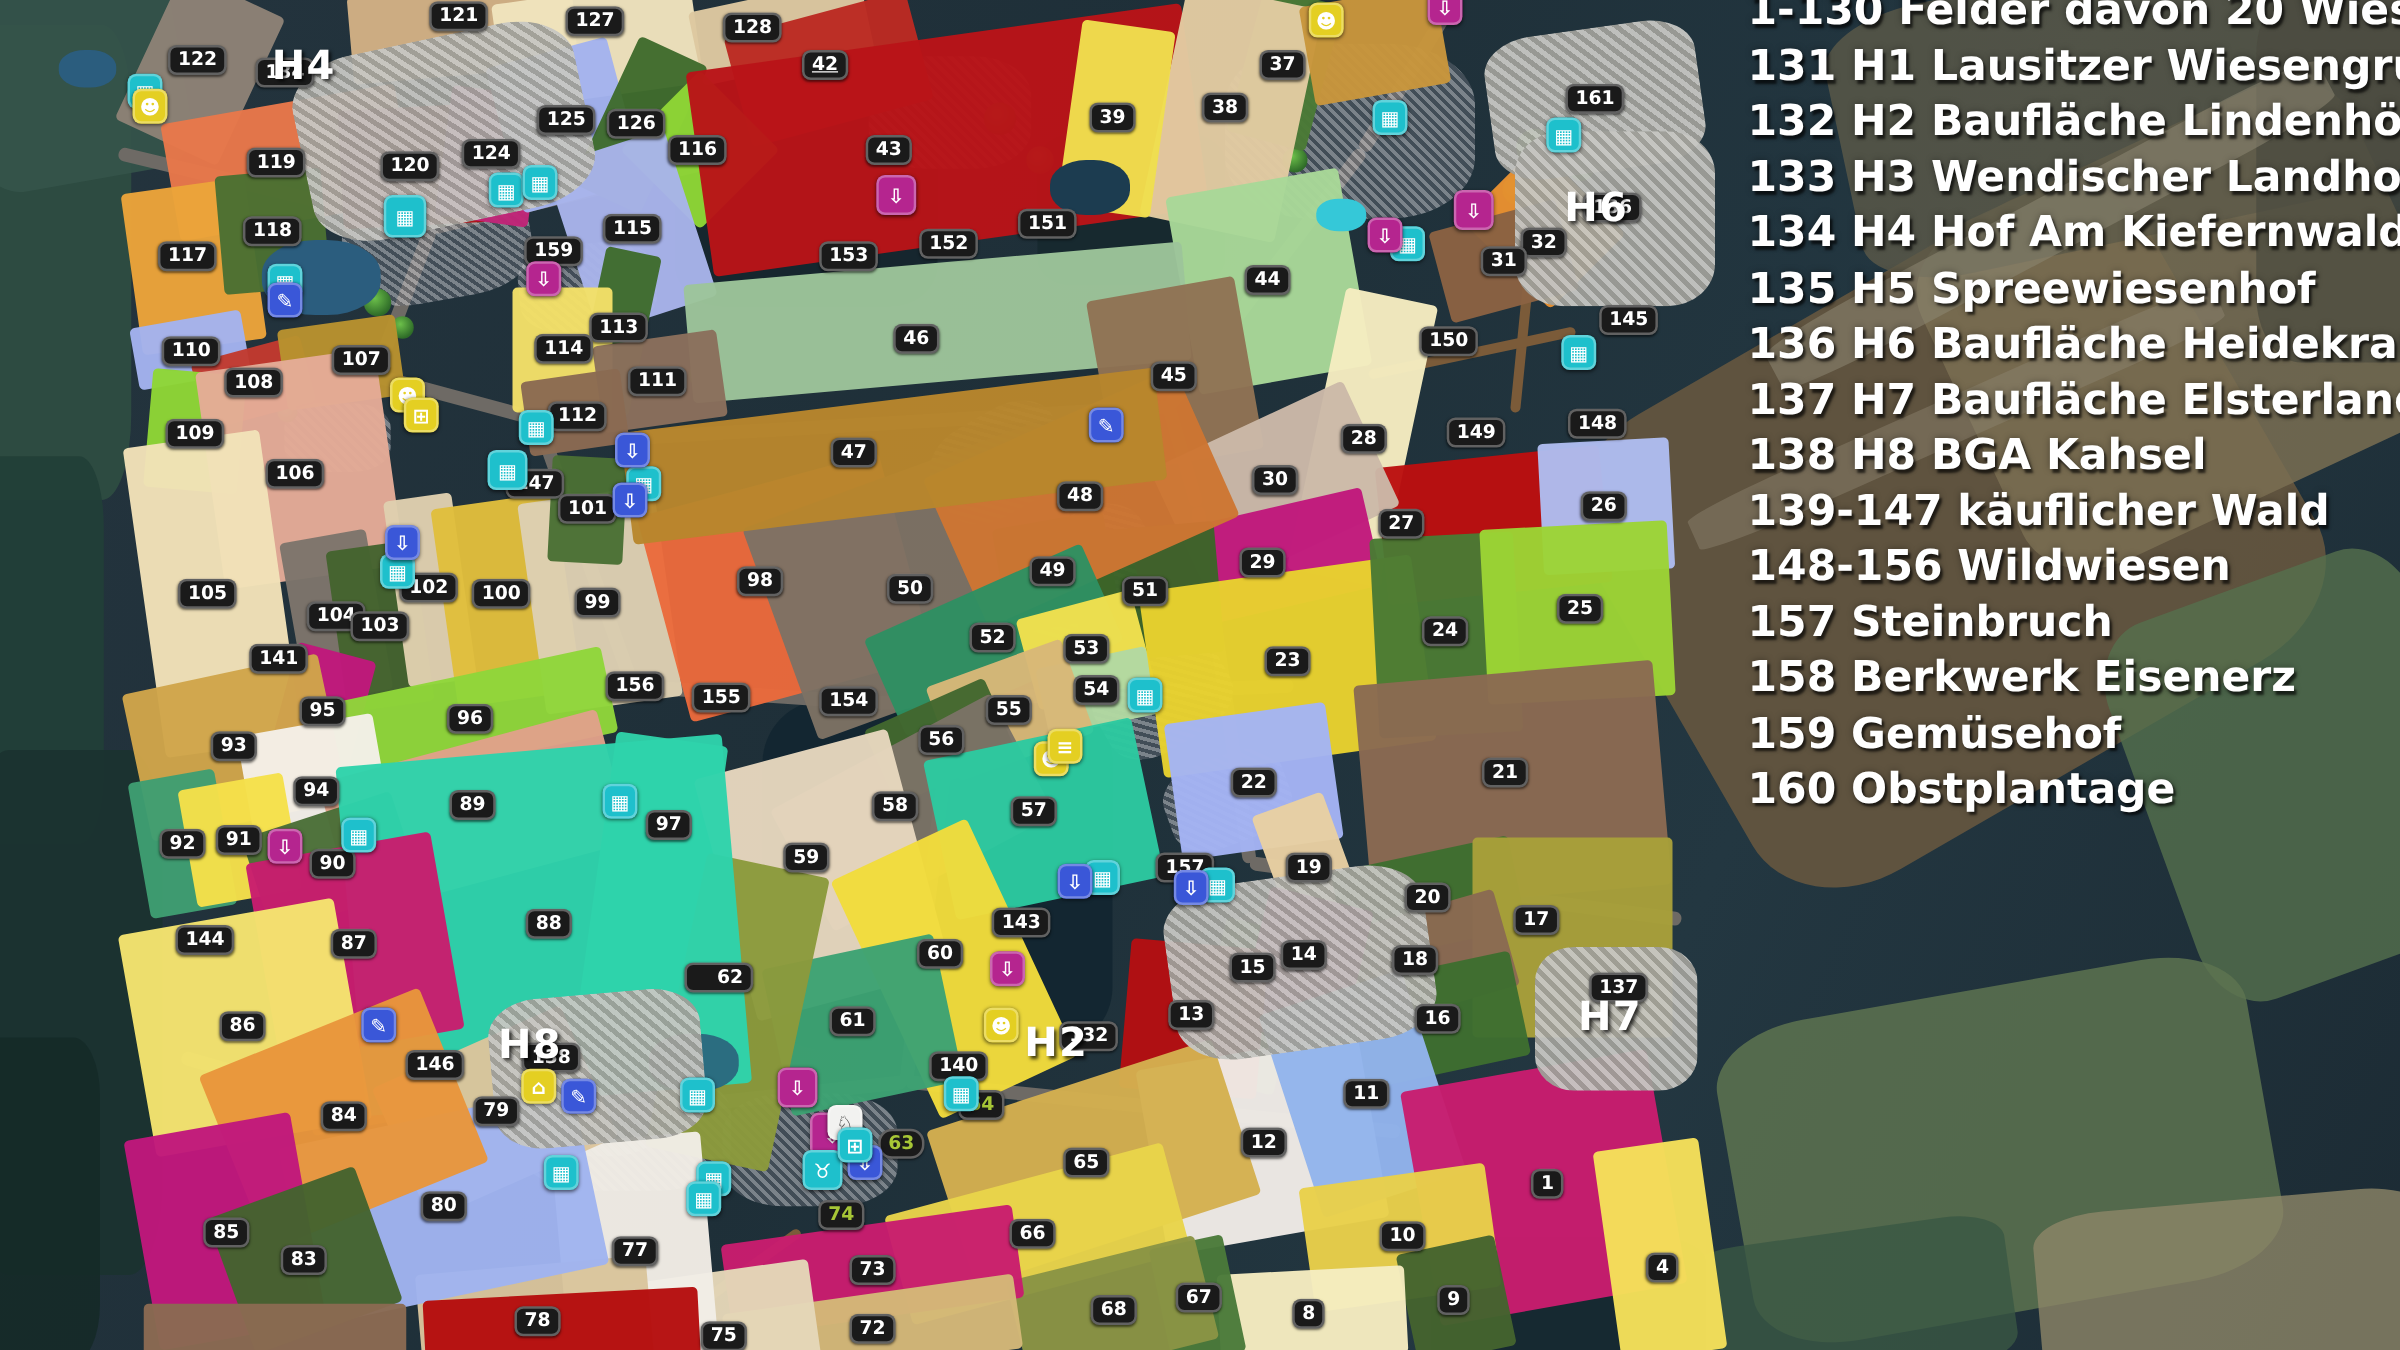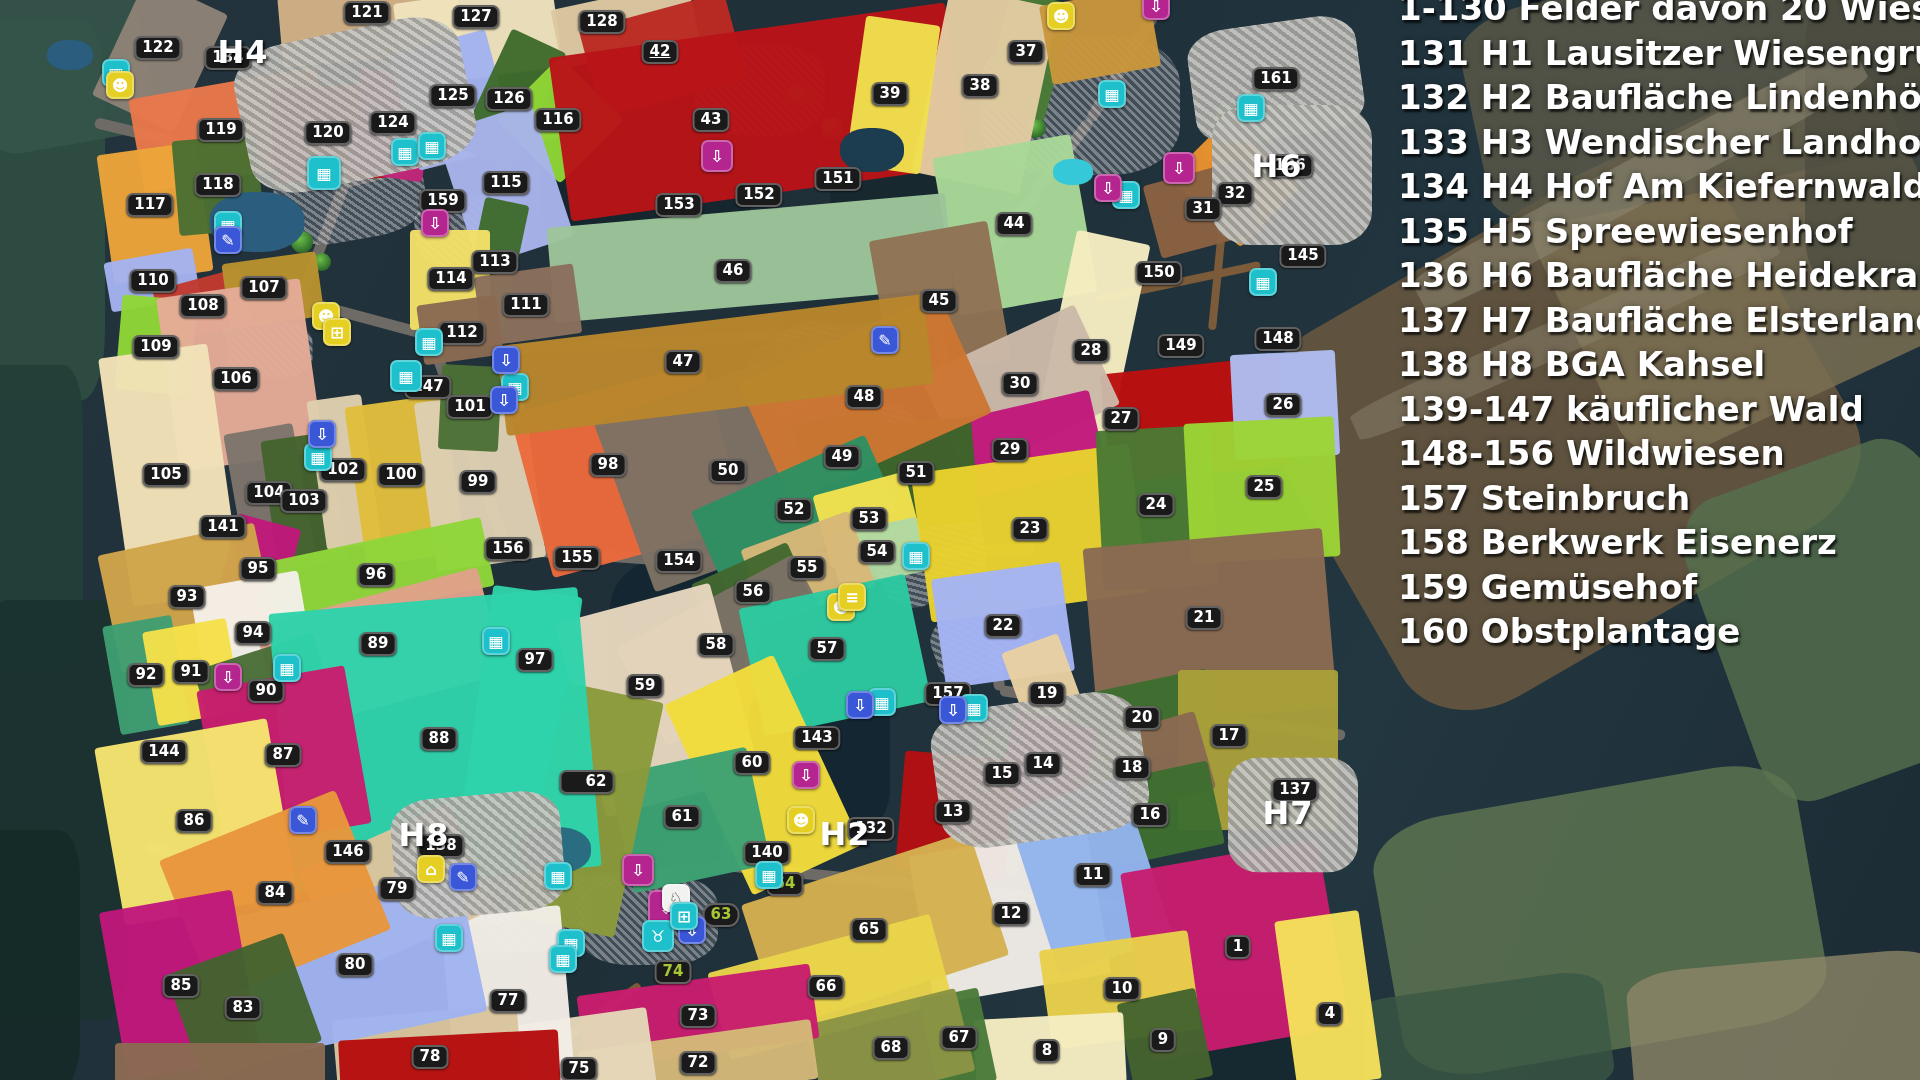--- a/index.html
+++ b/index.html
@@ -251,21 +251,21 @@
     <div class="badge" style="left: 218px; top: 185px; transform: translate(-50%, -50%) rotate(0deg);">118</div>
     <div class="badge" style="left: 506px; top: 183px; transform: translate(-50%, -50%) rotate(0deg);">115</div>
     <div class="badge" style="left: 679px; top: 205px; transform: translate(-50%, -50%) rotate(0deg);">153</div>
     <div class="badge" style="left: 759px; top: 195px; transform: translate(-50%, -50%) rotate(0deg);">152</div>
     <div class="badge" style="left: 838px; top: 179px; transform: translate(-50%, -50%) rotate(0deg);">151</div>
     <div class="badge" style="left: 1014px; top: 224px; transform: translate(-50%, -50%) rotate(0deg);">44</div>
     <div class="badge" style="left: 1235px; top: 182px; transform: translate(-50%, -50%) rotate(0deg); margin-top: 12px;">32</div>
     <div class="badge" style="left: 1203px; top: 209px; transform: translate(-50%, -50%) rotate(0deg);">31</div>
     <div class="badge" style="left: 153px; top: 281px; transform: translate(-50%, -50%) rotate(0deg);">110</div>
     <div class="badge" style="left: 203px; top: 306px; transform: translate(-50%, -50%) rotate(0deg);">108</div>
-    <div class="badge" style="left: 264px; top: 288px; transform: translate(-50%, -50%) rotate(0deg); text-align: center;">107</div>
+    <div class="badge" style="left: 289px; top: 288px; transform: translate(-50%, -50%) rotate(0deg); text-align: center;">107</div>
     <div class="badge" style="left: 495px; top: 262px; transform: translate(-50%, -50%) rotate(0deg); text-align: right;">113</div>
     <div class="badge" style="left: 451px; top: 279px; transform: translate(-50%, -50%) rotate(0deg);">114</div>
     <div class="badge" style="left: 733px; top: 271px; transform: translate(-50%, -50%) rotate(0deg);">46</div>
     <div class="badge" style="left: 526px; top: 305px; transform: translate(-50%, -50%) rotate(0deg);">111</div>
     <div class="badge" style="left: 462px; top: 333px; transform: translate(-50%, -50%) rotate(0deg);">112</div>
     <div class="badge" style="left: 939px; top: 301px; transform: translate(-50%, -50%) rotate(0deg);">45</div>
     <div class="badge" style="left: 156px; top: 347px; transform: translate(-50%, -50%) rotate(0deg);">109</div>
     <div class="badge" style="left: 236px; top: 379px; transform: translate(-50%, -50%) rotate(0deg);">106</div>
     <div class="badge" style="left: 1159px; top: 273px; transform: translate(-50%, -50%) rotate(0deg);">150</div>
     <div class="badge" style="left: 1303px; top: 256px; transform: translate(-50%, -50%) rotate(0deg);">145</div>
@@ -315,21 +315,21 @@
     <div class="badge" style="left: 378px; top: 644px; transform: translate(-50%, -50%) rotate(0deg);">89</div>
     <div class="badge" style="left: 146px; top: 675px; transform: translate(-50%, -50%) rotate(0deg);">92</div>
     <div class="badge" style="left: 191px; top: 672px; transform: translate(-50%, -50%) rotate(0deg);">91</div>
     <div class="badge" style="left: 266px; top: 691px; transform: translate(-50%, -50%) rotate(0deg);">90</div>
     <div class="badge" style="left: 535px; top: 660px; transform: translate(-50%, -50%) rotate(0deg);">97</div>
     <div class="badge" style="left: 716px; top: 645px; transform: translate(-50%, -50%) rotate(0deg);">58</div>
     <div class="badge" style="left: 645px; top: 686px; transform: translate(-50%, -50%) rotate(0deg);">59</div>
     <div class="badge" style="left: 827px; top: 649px; transform: translate(-50%, -50%) rotate(0deg);">57</div>
     <div class="badge" style="left: 752px; top: 763px; transform: translate(-50%, -50%) rotate(0deg);">60</div>
     <div class="badge" style="left: 682px; top: 817px; transform: translate(-50%, -50%) rotate(0deg);">61</div>
-    <div class="badge" style="left: 587px; top: 782px; transform: translate(-50%, -50%) rotate(0deg); padding-left: 24px;">62</div>
+    <div class="badge" style="left: 575px; top: 782px; transform: translate(-50%, -50%) rotate(0deg); padding-left: 24px;">62</div>
     <div class="badge" style="left: 439px; top: 739px; transform: translate(-50%, -50%) rotate(0deg);">88</div>
     <div class="badge" style="left: 283px; top: 755px; transform: translate(-50%, -50%) rotate(0deg);">87</div>
     <div class="badge" style="left: 194px; top: 821px; transform: translate(-50%, -50%) rotate(0deg);">86</div>
     <div class="badge" style="left: 164px; top: 752px; transform: translate(-50%, -50%) rotate(0deg);">144</div>
     <div class="badge" style="left: 817px; top: 738px; transform: translate(-50%, -50%) rotate(0deg);">143</div>
     <div class="badge" style="left: 948px; top: 694px; transform: translate(-50%, -50%) rotate(0deg);">157</div>
     <div class="badge" style="left: 1047px; top: 694px; transform: translate(-50%, -50%) rotate(0deg);">19</div>
     <div class="badge" style="left: 1142px; top: 718px; transform: translate(-50%, -50%) rotate(0deg);">20</div>
     <div class="badge" style="left: 1229px; top: 736px; transform: translate(-50%, -50%) rotate(0deg);">17</div>
     <div class="badge" style="left: 1132px; top: 768px; transform: translate(-50%, -50%) rotate(0deg);">18</div>

